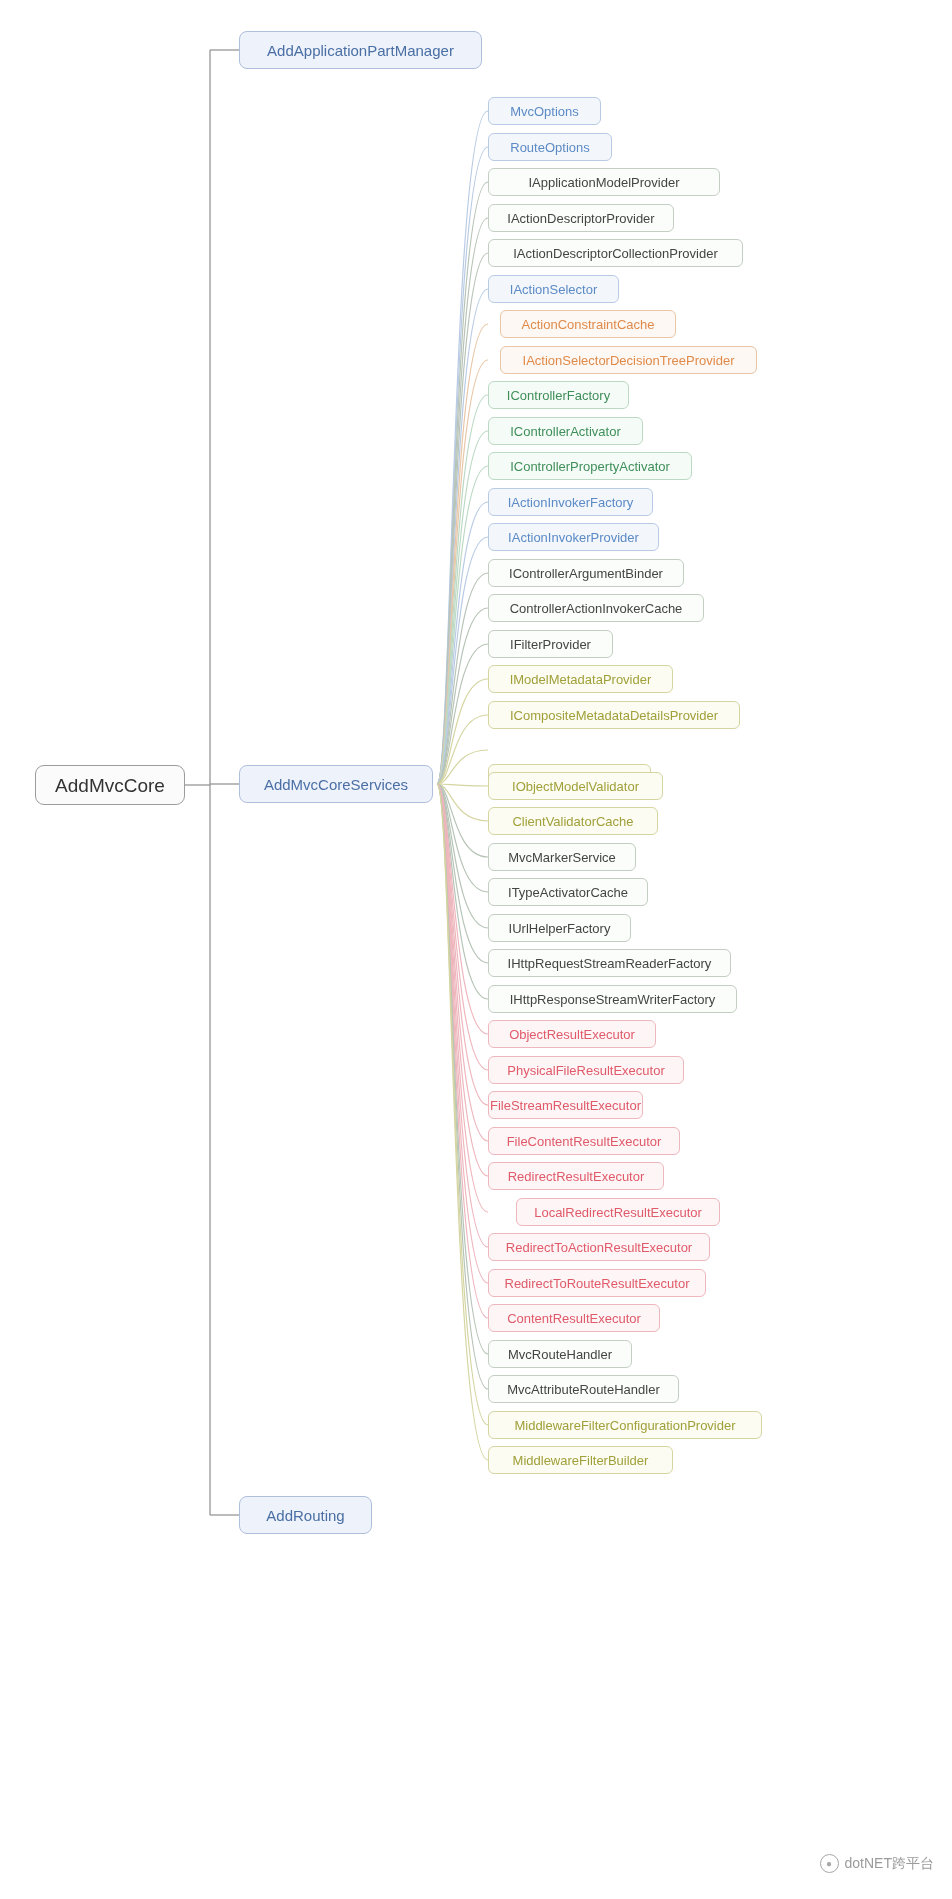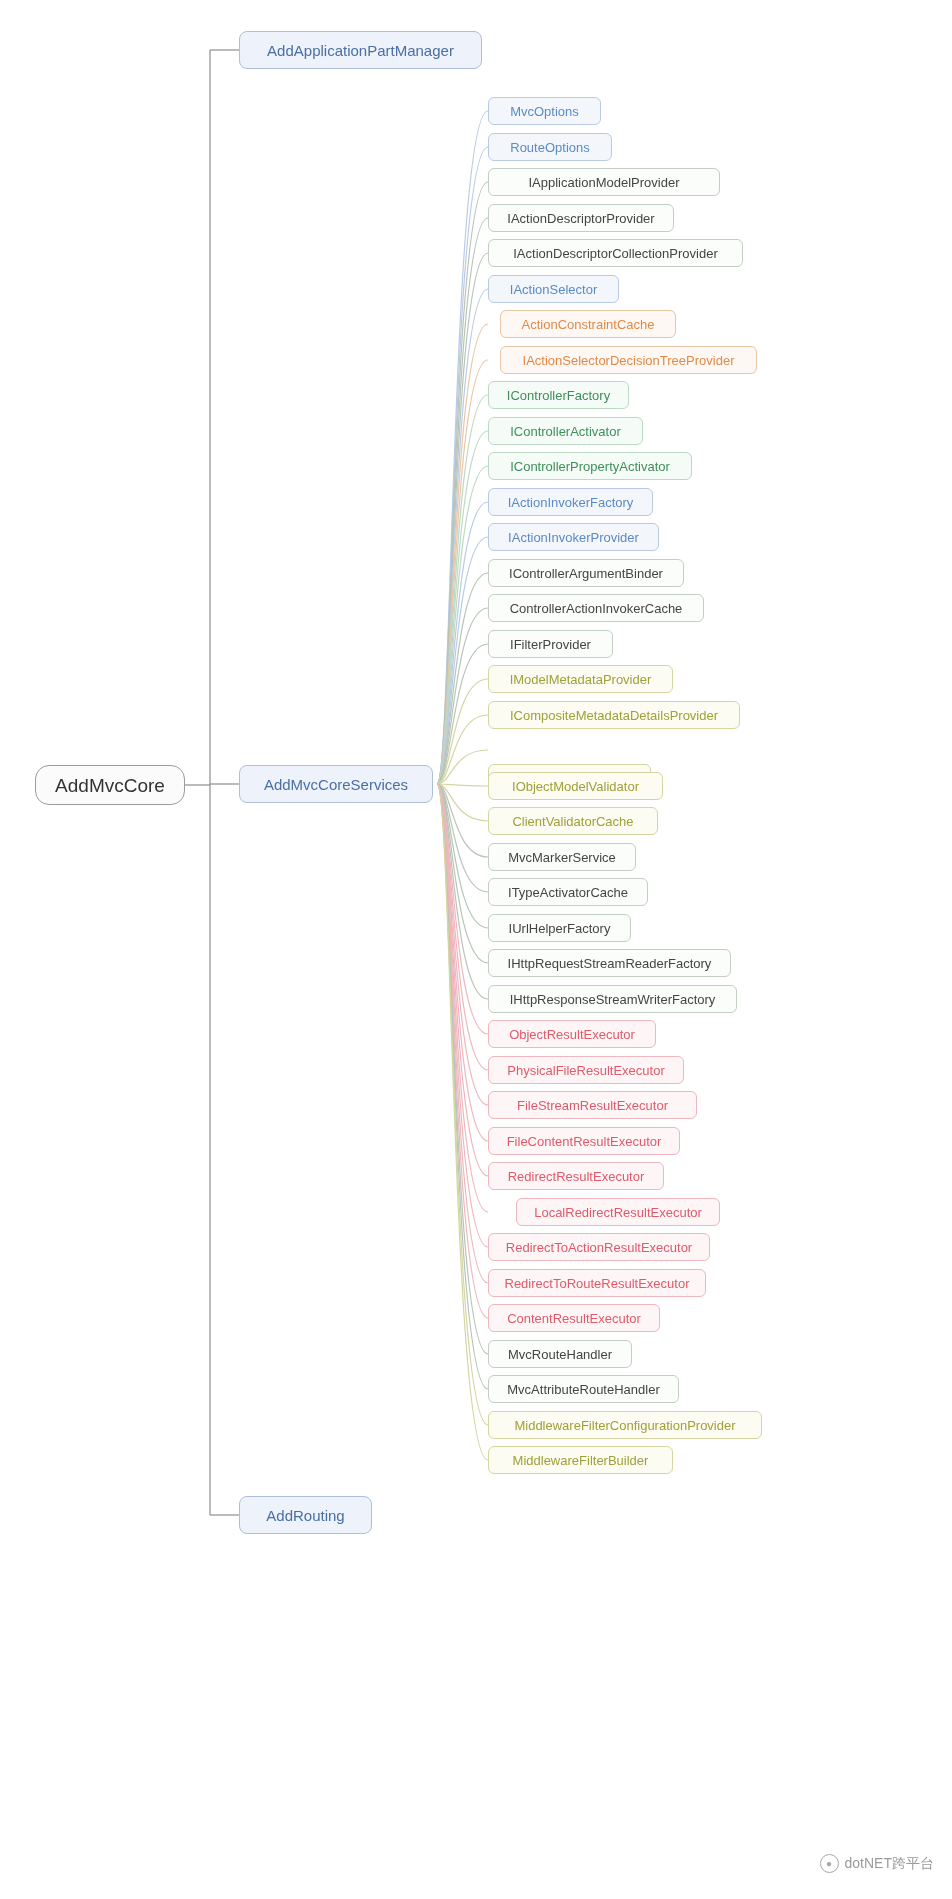--- a/index.html
+++ b/index.html
@@ -42,21 +42,21 @@
   .node .label {
     display: block;
     padding: 0 10px;
   }
   
   .n-root {
     font-size: 19px;
     color: #333333;
     background: #fbfbfb;
     border-color: #9c9c9c;
-    border-radius: 14px;
+    border-radius: 9px;
   }
   
   .n-l2 {
     font-size: 15px;
     color: #4a6fa5;
     background: #eef2fa;
     border-color: #aebedb;
     border-radius: 8px;
   }
   
@@ -231,21 +231,21 @@
     </div>
     <div class="node leaf c-gray" style="left: 488px; top: 985px; width: 249px; height: 28px;">
       <span class="label">IHttpResponseStreamWriterFactory</span>
     </div>
     <div class="node leaf c-red" style="left: 488px; top: 1020px; width: 168px; height: 28px;">
       <span class="label">ObjectResultExecutor</span>
     </div>
     <div class="node leaf c-red" style="left: 488px; top: 1056px; width: 196px; height: 28px;">
       <span class="label">PhysicalFileResultExecutor</span>
     </div>
-    <div class="node leaf c-red" style="left: 488px; top: 1091px; width: 209px; height: 28px;">
+    <div class="node leaf c-red" style="left: 488px; top: 1091px; width: 155px; height: 28px;">
       <span class="label">FileStreamResultExecutor</span>
     </div>
     <div class="node leaf c-red" style="left: 488px; top: 1127px; width: 192px; height: 28px;">
       <span class="label">FileContentResultExecutor</span>
     </div>
     <div class="node leaf c-red" style="left: 488px; top: 1162px; width: 176px; height: 28px;">
       <span class="label">RedirectResultExecutor</span>
     </div>
     <div class="node leaf c-red" style="left: 516px; top: 1198px; width: 204px; height: 28px;">
       <span class="label">LocalRedirectResultExecutor</span>

